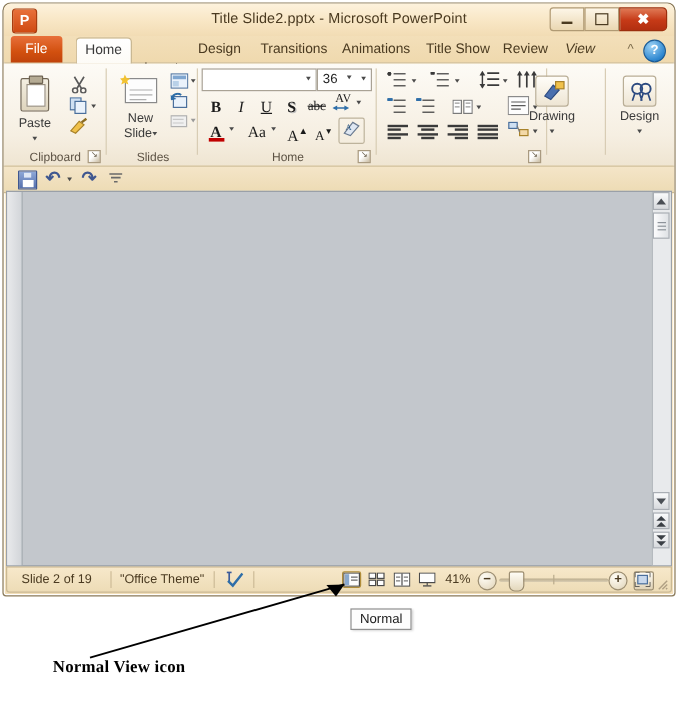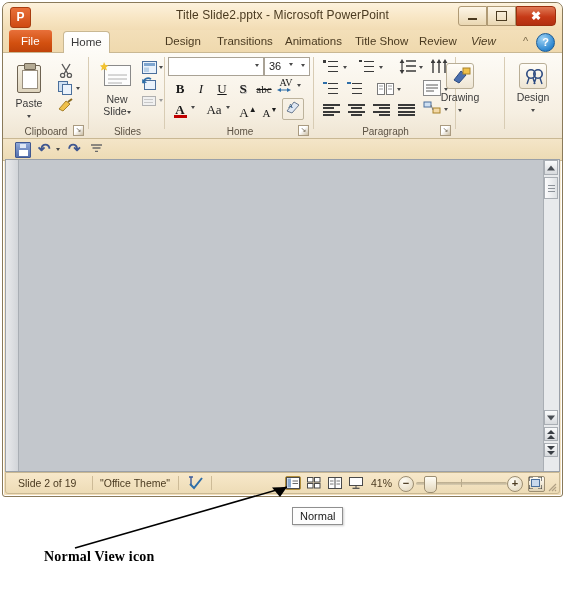--- a/index.html
+++ b/index.html
@@ -574,21 +574,20 @@
         <i style="top:6.8px;width:17px;left:0"></i>
           <i style="top:10.2px;width:11px;left:6px"></i>
       </div>
       <div class="aligned" style="left:83px;top:51px;">
         <i style="top:0;width:17px"></i>
           <i style="top:3.4px;width:17px"></i>
         <i style="top:6.8px;width:17px"></i>
           <i style="top:10.2px;width:17px"></i>
       </div>
 
-      <div class="gtitle">Paragraph</div>
       <div class="dlg-launcher" style="right:5px;">↘</div>
       <div class="gsep" style="right:0;"></div>
     </div>
 
     <div class="rgroup" style="left:432px;width:70px;">
       <div class="debtn" style="left:2px;top:8px;">
         <div class="box">
           <svg width="20" height="18" viewBox="0 0 20 18" style="margin:3px 0 0 3px;">
             <path d="M2 13 L9 4 L14 8 L7 16 Z" fill="#4a6fae" stroke="#2c4a80"></path>
             <rect x="11" y="1" width="7" height="6" fill="#f0c14b" stroke="#a8822a"></rect>

